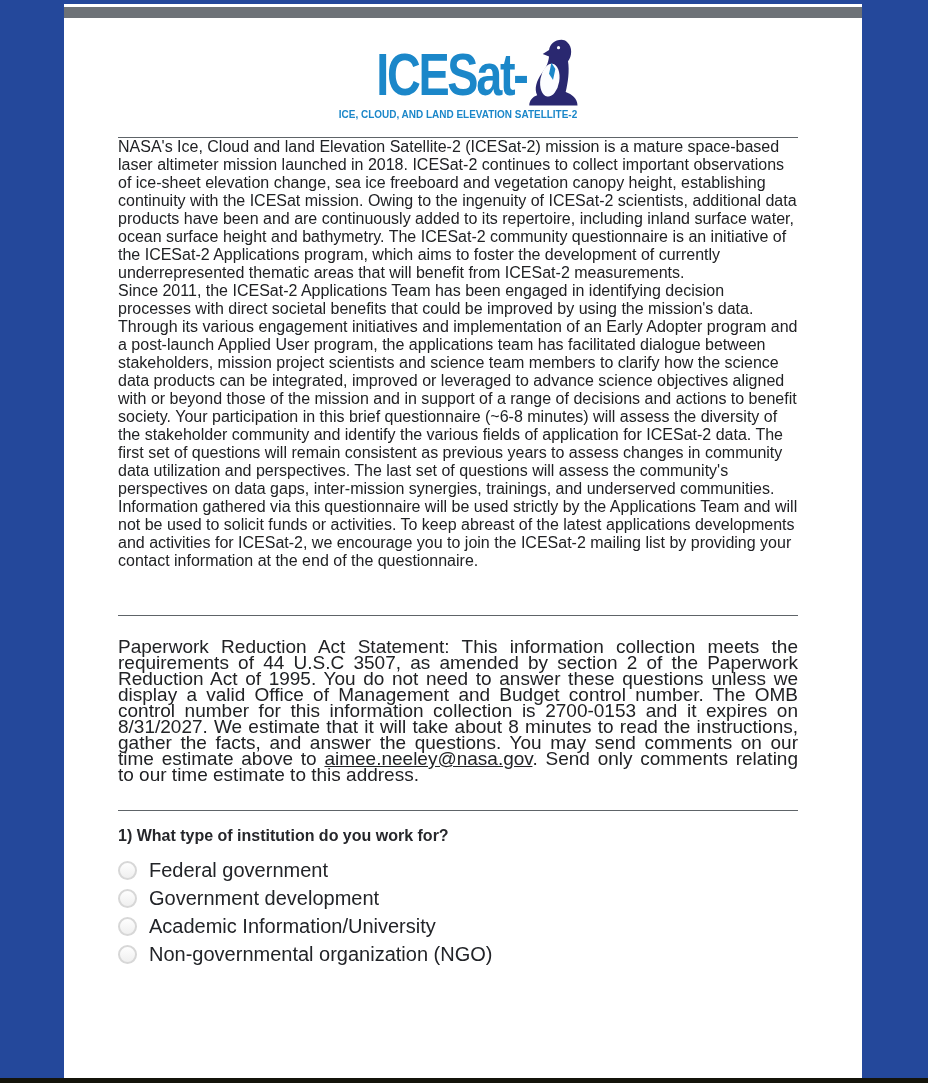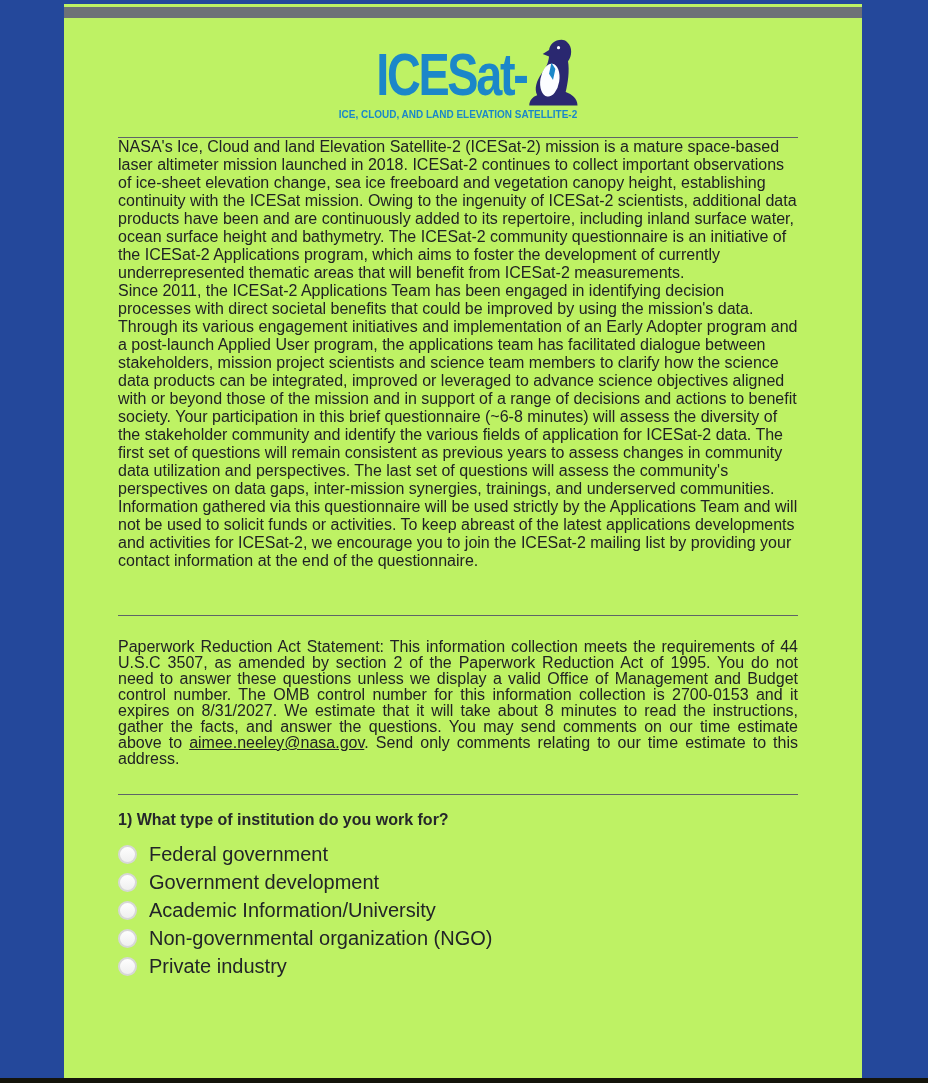--- a/index.html
+++ b/index.html
@@ -4,21 +4,21 @@
 <style>
   html,body{margin:0;padding:0;}
   body{
     width:928px;height:1083px;position:relative;overflow:hidden;
     background:#24489b;
     font-family:"Liberation Sans","DejaVu Sans",sans-serif;
     -webkit-font-smoothing:antialiased;
   }
   .card{
     position:absolute;left:64px;top:4px;width:798px;height:1079px;
-    background:#bef264;
+    background:#ffffff;
   }
   .topbar{
     margin-top:3px;height:11px;width:100%;
     background:#6d7277;
   }
   .content{
     width:680px;margin-left:54px;
     color:#212225;
   }
   
@@ -45,21 +45,21 @@
   .hr2{margin-top:45px;}
   .hr3{margin-top:27px;}
   p.body{
     font-size:16px;line-height:18px;margin:0;
   }
   .p1{margin-top:24px;}
   .p2{margin-top:18px;}
   .p3{margin-top:18px;}
   .pra{
     margin-top:23px;
-    font-size:16px;line-height:16px;
+    font-size:19px;line-height:16px;
     text-align:justify;
   }
   .pra a{color:#212225;text-decoration:underline;cursor:pointer;}
   
   .question{
     margin-top:16px;margin-bottom:0;
     font-size:16px;font-weight:bold;color:#26272b;
   }
   .options{margin-top:11px;}
   .opt{
@@ -134,22 +134,18 @@
         <span class="opt-label">Government development</span>
       </div>
       <div class="opt">
         <span class="radio"></span>
         <span class="opt-label">Academic Information/University</span>
       </div>
       <div class="opt">
         <span class="radio"></span>
         <span class="opt-label">Non-governmental organization (NGO)</span>
       </div>
-      <div class="opt">
-        <span class="radio"></span>
-        <span class="opt-label">Private industry</span>
-      </div>
     </div>
 
   </div>
 </div>
 
 <div class="bottombar"></div>
 
 </body></html>

